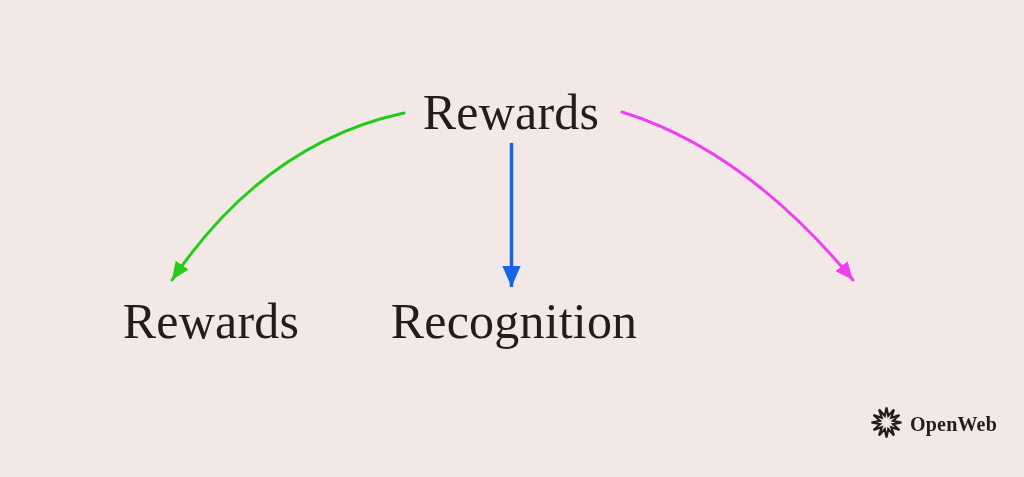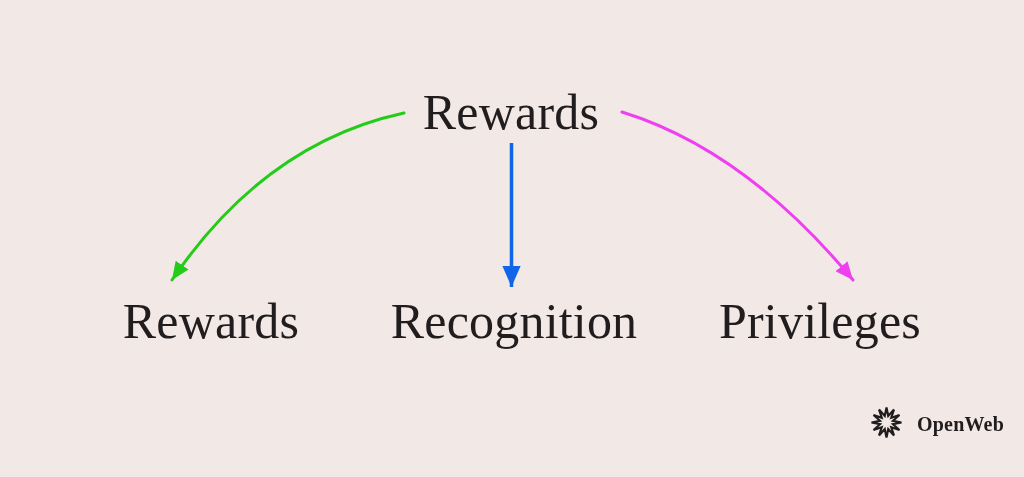--- a/index.html
+++ b/index.html
@@ -33,21 +33,21 @@
     top: 0;
     width: 1024px;
     height: 477px;
   }
   .logo {
     position: absolute;
     left: 870px;
     top: 406px;
     display: flex;
     align-items: center;
-    gap: 14px;
+    gap: 7px;
     justify-content: space-between;
   }
   .logo-text {
     font-size: 20px;
     line-height: 1;
     color: #211d1e;
     font-weight: 600;
     letter-spacing: 0.2px;
     padding-top: 2px;
   }
@@ -76,21 +76,20 @@
 
     <path d="M 622 112 Q 745 150 853 280" fill="none" stroke-width="3" stroke-linecap="round" marker-end="url(#ah-magenta)" stroke="#ee40f1"></path>
   </svg>
 
   <div class="node-label" style="left:511px; top:87px;">Rewards</div>
 
   <div class="node-label" style="left:211px; top:296px;">Rewards</div>
 
   <div class="node-label" style="left:514px; top:296px;text-align:right;">Recognition</div>
 
-  <div class="node-label" style="left:820px; top:296px;">Privileges</div>
 
   <div class="logo">
     <svg width="33" height="33" viewBox="0 0 32 32" xmlns="http://www.w3.org/2000/svg" aria-hidden="true">
       <path d="M30.5,16 L22.28,17.68 L28.56,23.25 L20.6,20.6 L23.25,28.56 L17.68,22.28
                L16,30.5 L14.32,22.28 L8.75,28.56 L11.4,20.6 L3.44,23.25 L9.72,17.68
                L1.5,16 L9.72,14.32 L3.44,8.75 L11.4,11.4 L8.75,3.44 L14.32,9.72
                L16,1.5 L17.68,9.72 L23.25,3.44 L20.6,11.4 L28.56,8.75 L22.28,14.32 Z" fill="none" stroke-width="2.1" stroke-linejoin="miter" stroke="#211d1e"></path>
     </svg>
     <span class="logo-text">OpenWeb</span>
   </div>

